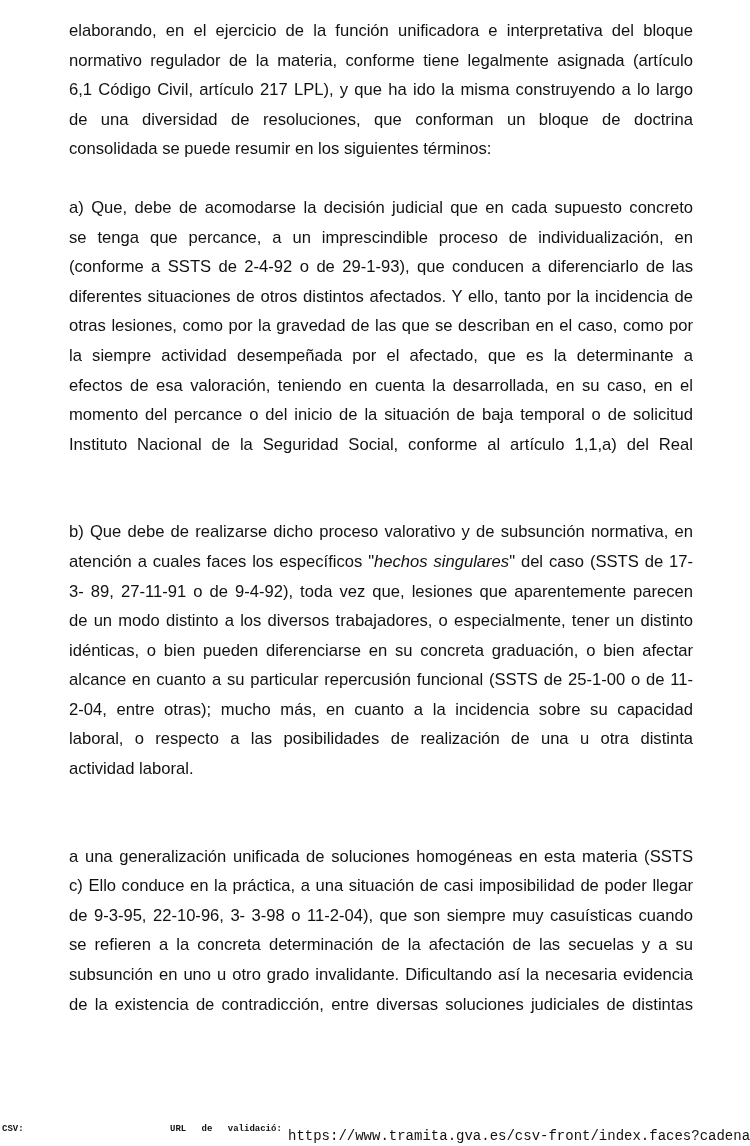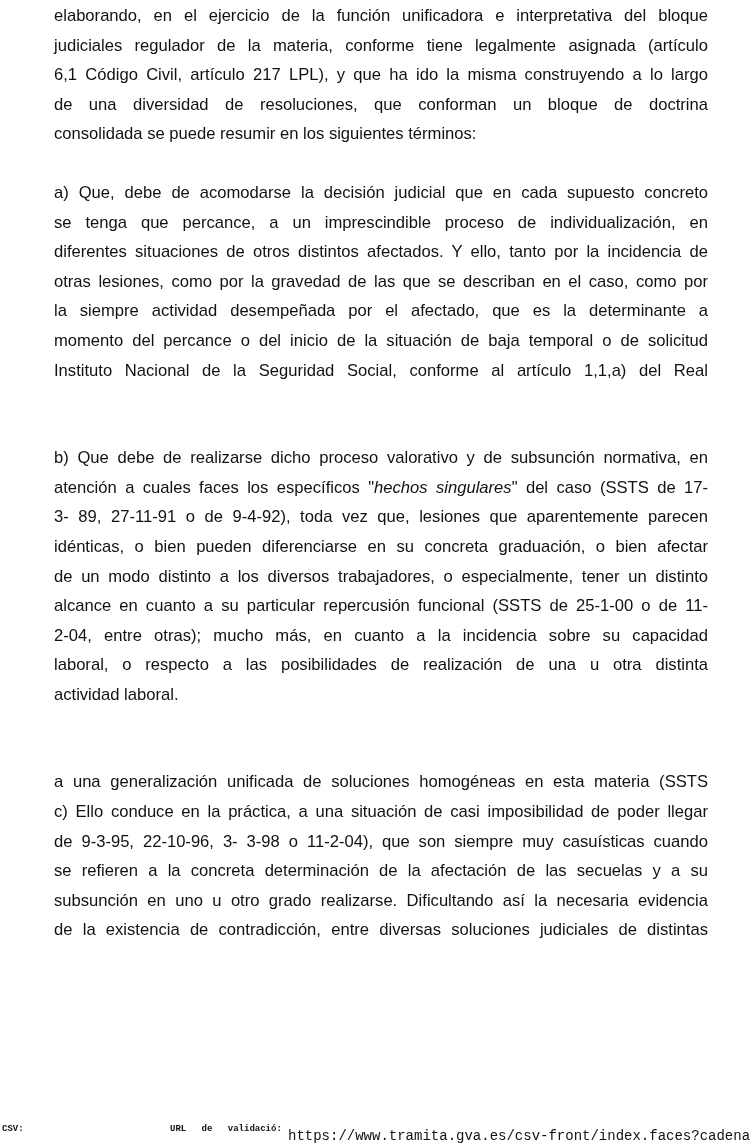--- a/index.html
+++ b/index.html
@@ -3,21 +3,21 @@
 <meta charset="utf-8">
 <style>
   html, body { margin: 0; padding: 0; background: #ffffff; }
   body { width: 750px; height: 1146px; position: relative; overflow: hidden; color: #111; }
   .page {
     position: absolute; left: 54px; top: 0; width: 654px;
     font-family: "Liberation Sans", sans-serif;
     font-size: 16.6px; line-height: 29.6px;
     text-align: justify;
   }
-  .para { margin: 0; }
+  .para { margin: 15px; }
   .para + .para { margin-top: 29px; }
   .para.wide-gap { margin-top: 58px; }
   .line { display: block; text-align: justify; text-align-last: justify; white-space: nowrap; }
   .line.last { text-align-last: left; }
   .para-0 { padding-top: 1px; }
   em { font-style: italic; }
   .footer {
     position: absolute; top: 1124px; left: 0; width: 750px; height: 16px;
     font-family: Liberation Mono, monospace; font-size: 9px; color: #111; padding-left: 41px;
   }
@@ -25,54 +25,56 @@
   .url-label { position: absolute; left: 170px; top: 0; font-weight: bold; word-spacing: 10px; }
   .url-value { position: absolute; left: 288px; top: 4px; font-size: 14px; }
 </style>
 </head>
 <body>
 
 <div class="page">
 
   <p class="para para-0">
     <span class="line">elaborando, en el ejercicio de la función unificadora e interpretativa del bloque</span>
-    <span class="line">judiciales regulador de la materia, conforme tiene legalmente asignada (artículo</span>
+    <span class="line">normativo regulador de la materia, conforme tiene legalmente asignada (artículo</span>
     <span class="line">6,1 Código Civil, artículo 217 LPL), y que ha ido la misma construyendo a lo largo</span>
     <span class="line">de una diversidad de resoluciones, que conforman un bloque de doctrina</span>
     <span class="line last">consolidada se puede resumir en los siguientes términos:</span>
   </p>
 
   <p class="para">
     <span class="line">a) Que, debe de acomodarse la decisión judicial que en cada supuesto concreto</span>
     <span class="line">se tenga que percance, a un imprescindible proceso de individualización, en</span>
+    <span class="line">(conforme a SSTS de 2-4-92 o de 29-1-93), que conducen a diferenciarlo de las</span>
     <span class="line">diferentes situaciones de otros distintos afectados. Y ello, tanto por la incidencia de</span>
     <span class="line">otras lesiones, como por la gravedad de las que se describan en el caso, como por</span>
     <span class="line">la siempre actividad desempeñada por el afectado, que es la determinante a</span>
+    <span class="line">efectos de esa valoración, teniendo en cuenta la desarrollada, en su caso, en el</span>
     <span class="line">momento del percance o del inicio de la situación de baja temporal o de solicitud</span>
     <span class="line">Instituto Nacional de la Seguridad Social, conforme al artículo 1,1,a) del Real</span>
   </p>
 
   <p class="para wide-gap">
     <span class="line">b) Que debe de realizarse dicho proceso valorativo y de subsunción normativa, en</span>
     <span class="line"><span>atención a cuales faces los específicos "</span><em>hechos singulares</em><span>" del caso (SSTS de 17-</span></span>
     <span class="line">3- 89, 27-11-91 o de 9-4-92), toda vez que, lesiones que aparentemente parecen</span>
+    <span class="line">de un modo distinto a los diversos trabajadores, o especialmente, tener un distinto</span>
     <span class="line">idénticas, o bien pueden diferenciarse en su concreta graduación, o bien afectar</span>
-    <span class="line">de un modo distinto a los diversos trabajadores, o especialmente, tener un distinto</span>
     <span class="line">alcance en cuanto a su particular repercusión funcional (SSTS de 25-1-00 o de 11-</span>
     <span class="line">2-04, entre otras); mucho más, en cuanto a la incidencia sobre su capacidad</span>
     <span class="line">laboral, o respecto a las posibilidades de realización de una u otra distinta</span>
     <span class="line last">actividad laboral.</span>
   </p>
 
   <p class="para wide-gap">
     <span class="line">a una generalización unificada de soluciones homogéneas en esta materia (SSTS</span>
     <span class="line">c) Ello conduce en la práctica, a una situación de casi imposibilidad de poder llegar</span>
     <span class="line">de 9-3-95, 22-10-96, 3- 3-98 o 11-2-04), que son siempre muy casuísticas cuando</span>
     <span class="line">se refieren a la concreta determinación de la afectación de las secuelas y a su</span>
-    <span class="line">subsunción en uno u otro grado realizarse. Dificultando así la necesaria evidencia</span>
+    <span class="line">subsunción en uno u otro grado invalidante. Dificultando así la necesaria evidencia</span>
     <span class="line">de la existencia de contradicción, entre diversas soluciones judiciales de distintas</span>
   </p>
 
 </div>
 
 <div class="footer">
   <span class="csv-label">CSV:</span>
   <span class="url-label">URL de validació:</span>
   <span class="url-value">https://www.tramita.gva.es/csv-front/index.faces?cadena=</span>
 </div>

